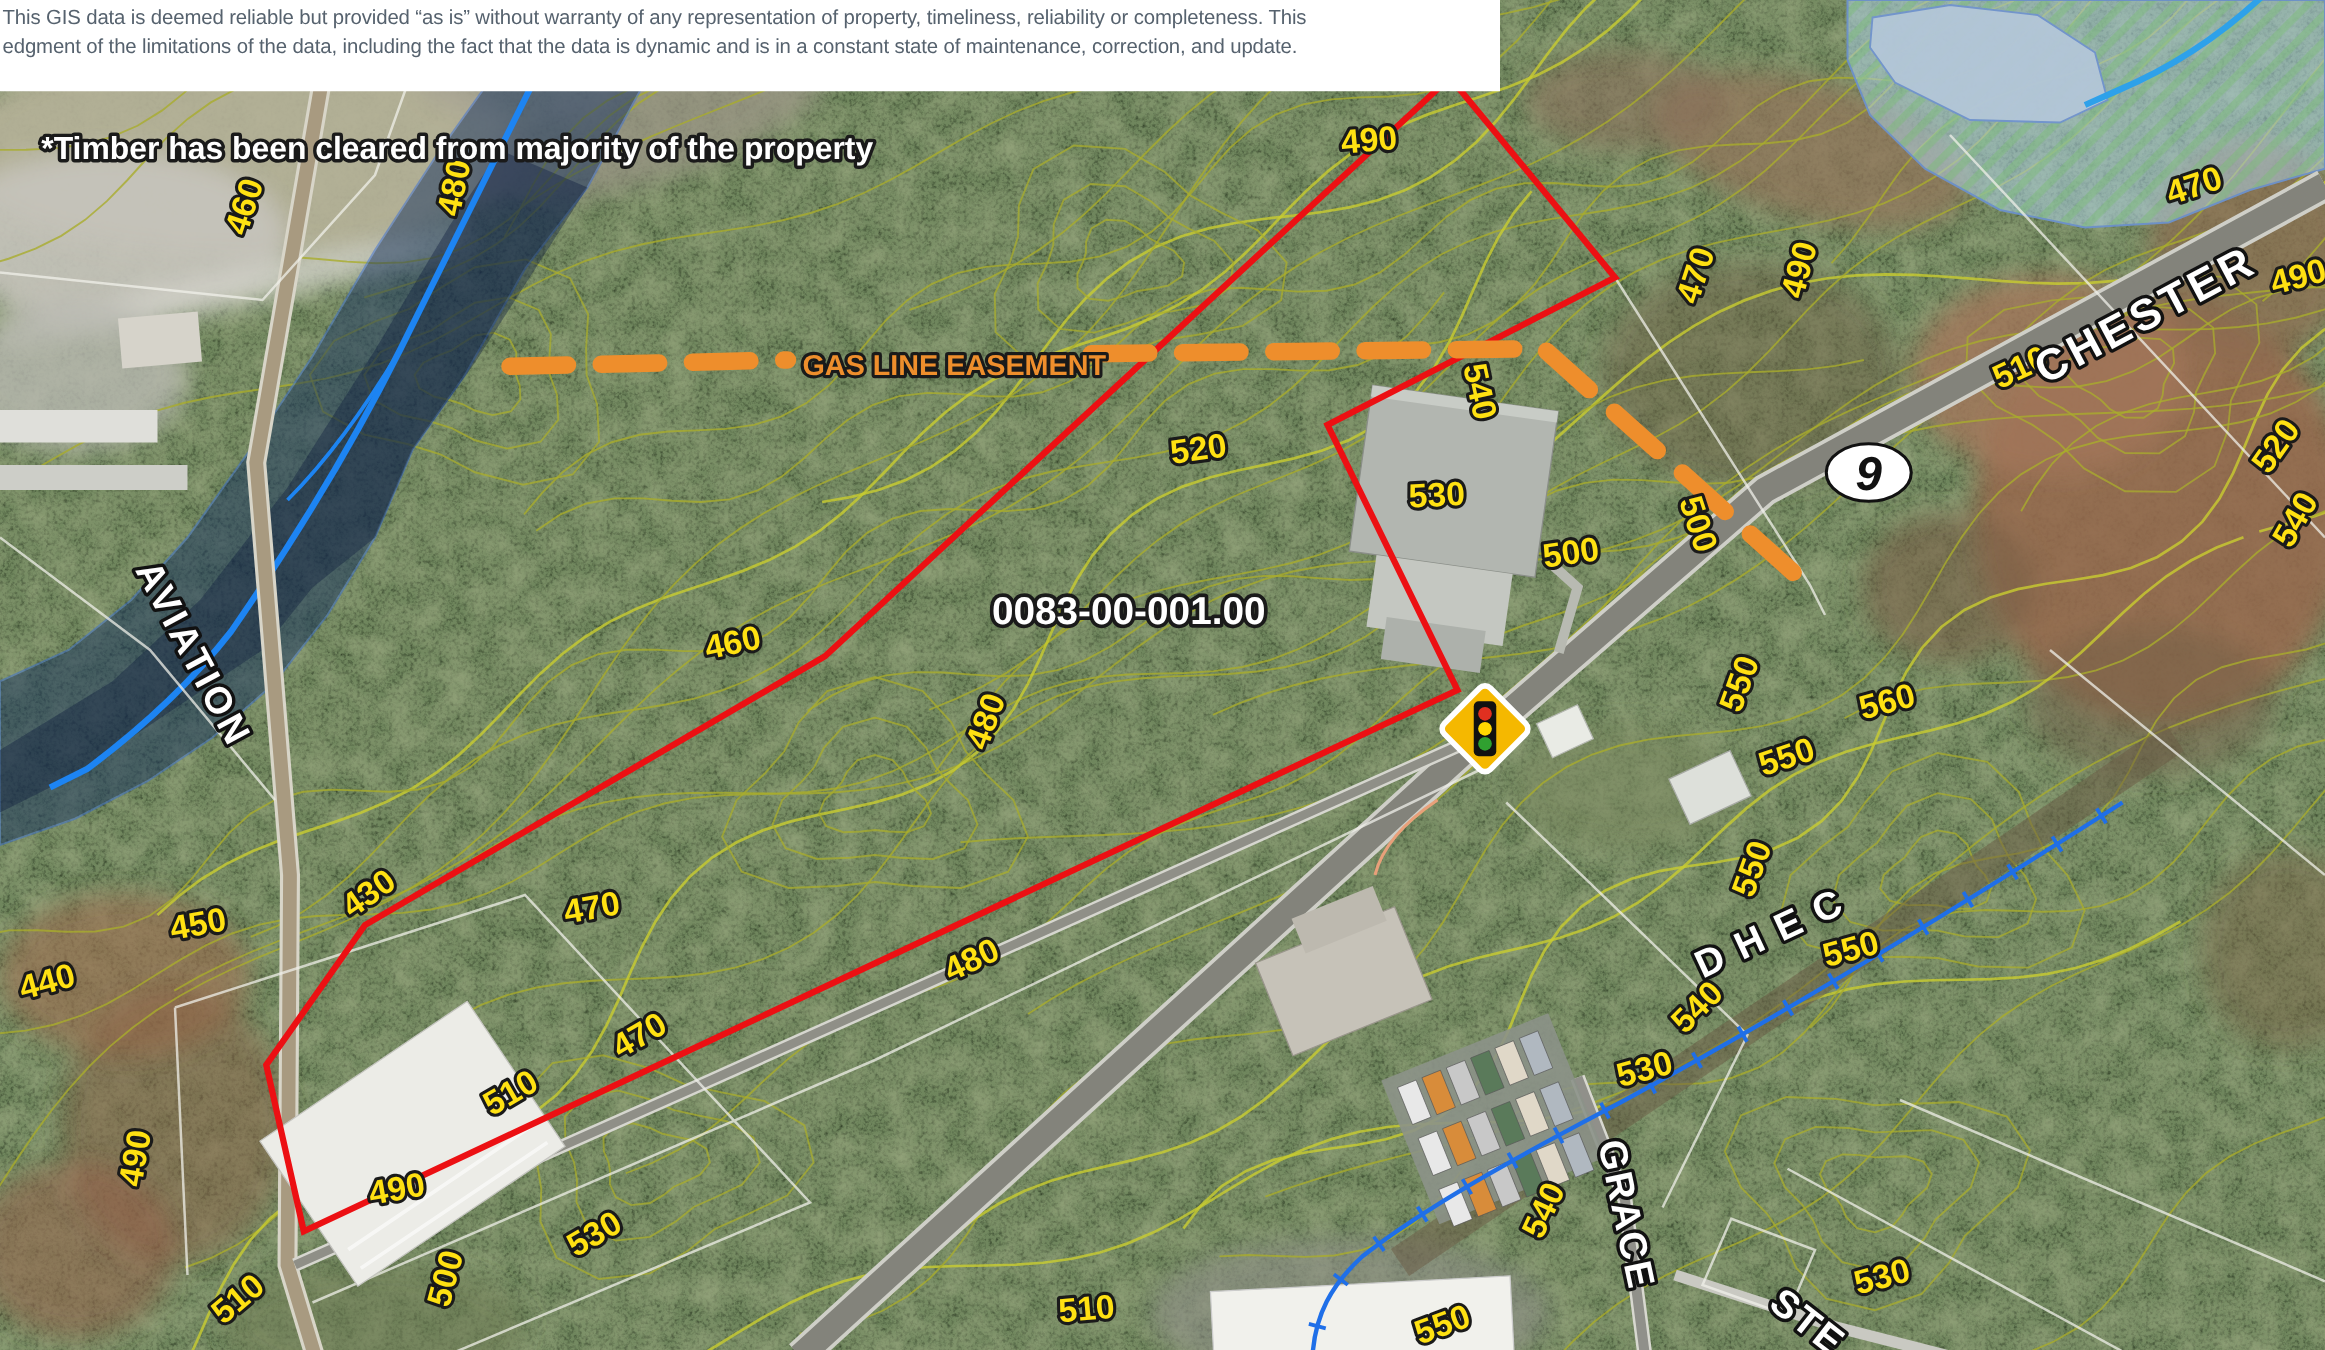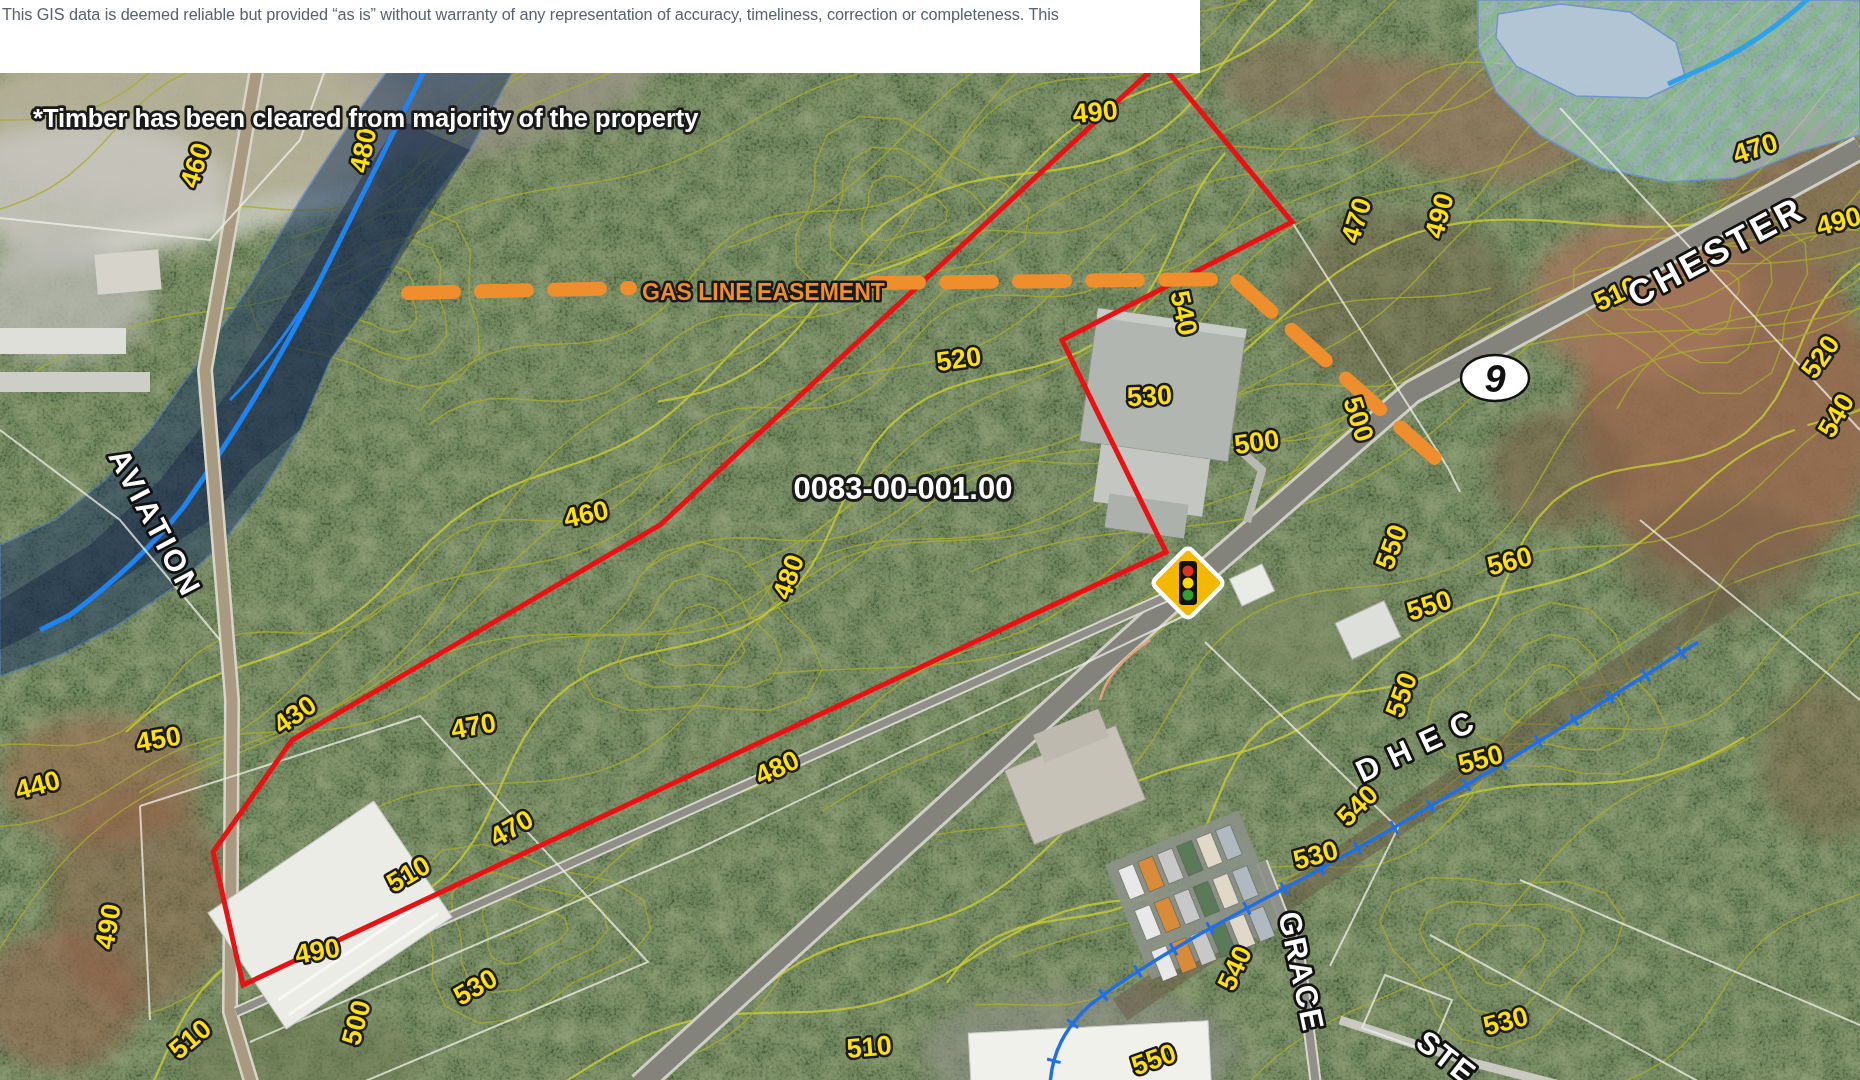--- a/index.html
+++ b/index.html
@@ -337,15 +337,16 @@
         <text transform="translate(1420 756) rotate(-25)" text-anchor="middle" font-size="31" letter-spacing="2" class="rtext">D H E C</text>
         <text transform="translate(1291 974) rotate(78)" text-anchor="middle" font-size="31" letter-spacing="2" class="rtext">GRACE</text>
         <text transform="translate(1440 1066) rotate(38)" text-anchor="middle" font-size="31" letter-spacing="2" class="rtext">STE</text>
       </g>
 
   <text x="903" y="499" text-anchor="middle" font-size="31" font-weight="bold" fill="#ffffff" class="ctext" style="stroke-width:6px">0083-00-001.00</text>
   <text x="33" y="127" font-size="25.5" font-weight="bold" fill="#ffffff" class="ctext" style="stroke-width:5.5px">*Timber has been cleared from majority of the property</text>
 </svg>
 
 <div class="disclaimer">
-  <div>This GIS data is deemed reliable but provided “as is” without warranty of any representation of accuracy, timeliness, correction or completeness. This</div>
+  <div>This GIS data is deemed reliable but provided “as is” without warranty of any representation of property, timeliness, reliability or completeness. This</div>
+  <div>edgment of the limitations of the data, including the fact that the data is dynamic and is in a constant state of maintenance, correction, and update.</div>
 </div>
 </div>
 
 </body></html>

